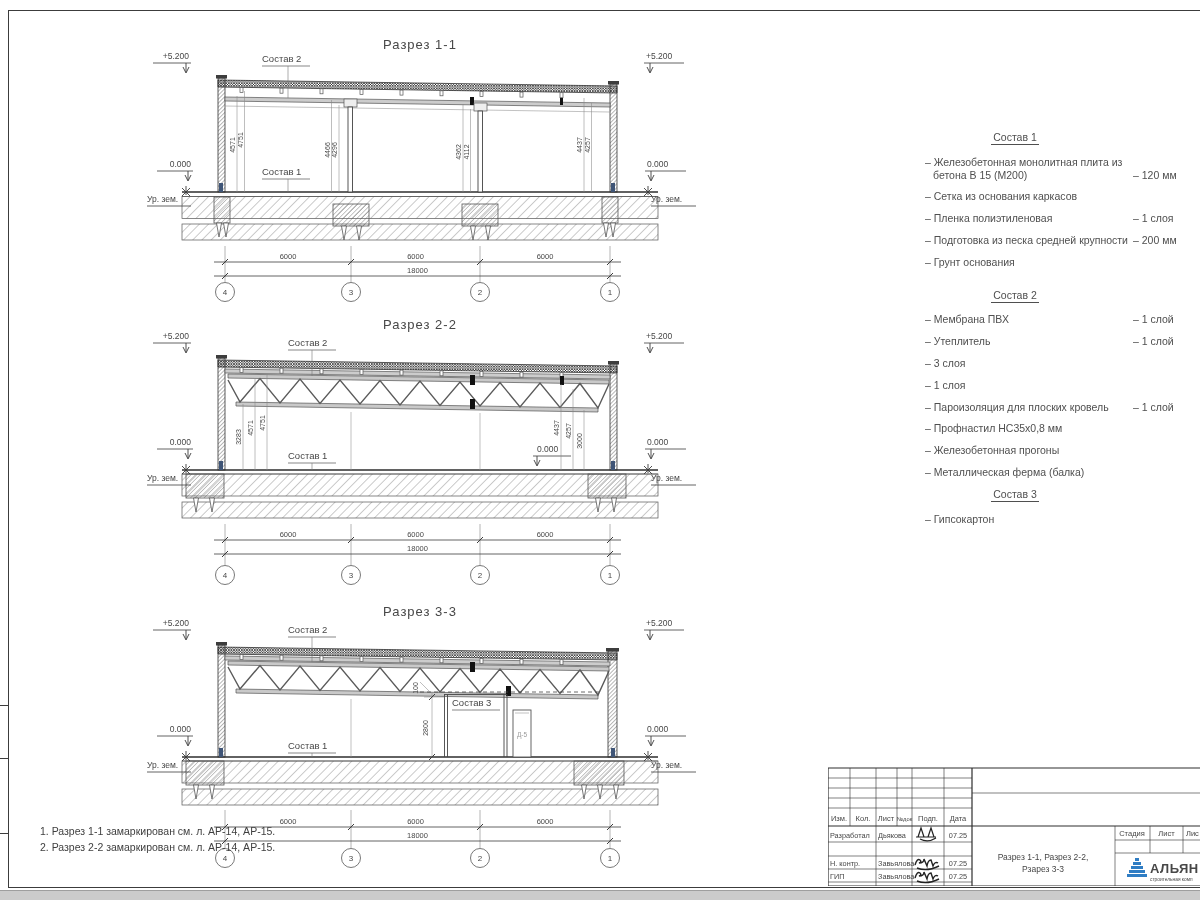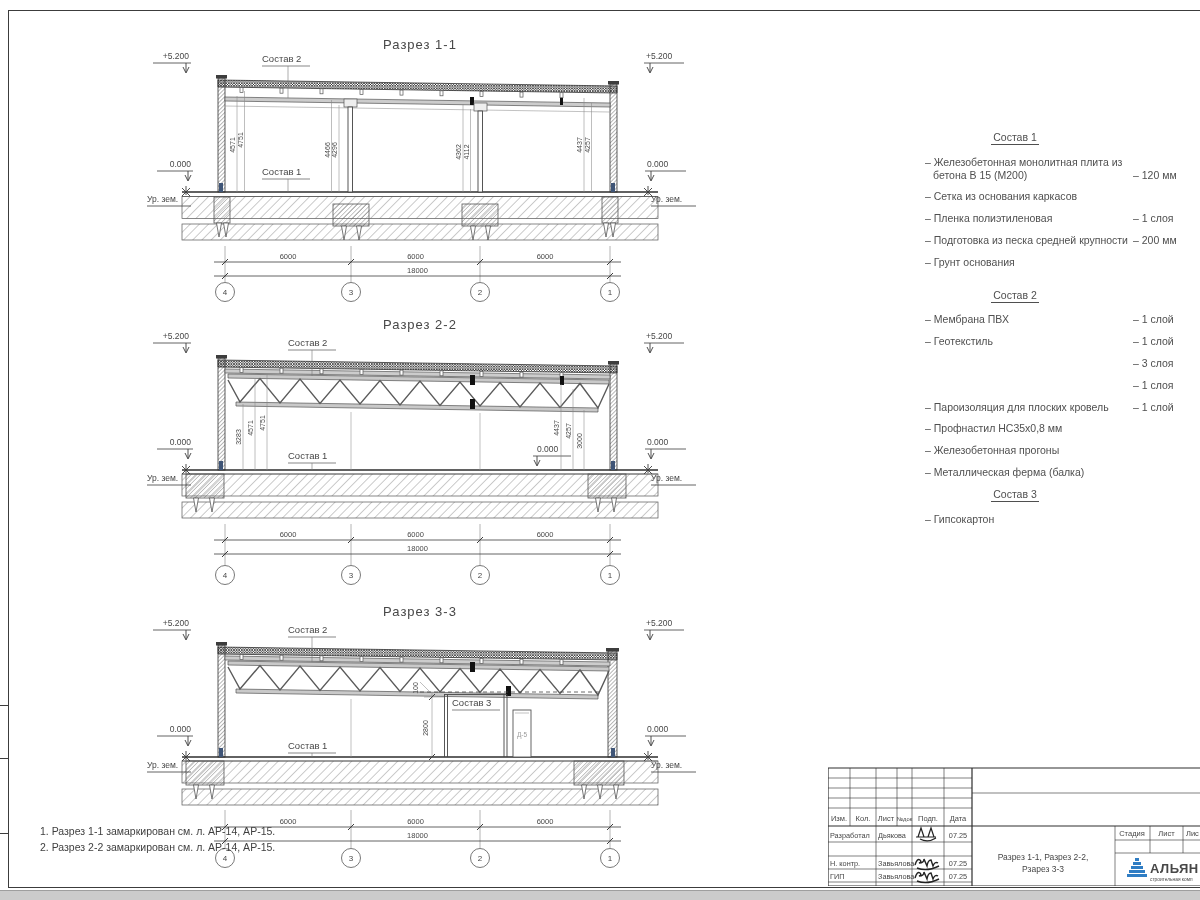--- a/index.html
+++ b/index.html
@@ -19,21 +19,21 @@
   .ele{font-size:8.5px;}
   .dim{font-size:7px;}
   .dim8{font-size:7.5px;}
   .bub{font-size:8px;}
   .door{font-size:6.5px;fill:#9a9a9a;}
   
   #specs{left:925px;top:131px;width:272px;font-size:10.5px;line-height:1.22;color:#4f4f4f;}
   .spec-h{width:180px;text-align:center;margin:0 0 12px 0;}
   .spec-h span{border-bottom:1px solid #4f4f4f;padding:0 2px 1px 2px;}
   .spec-gap{margin-top:20px;}
-  .spec-item{display:flex;margin-bottom:9px;justify-content:flex-end;}
+  .spec-item{display:flex;margin-bottom:9px;}
   .st{flex:1;padding-left:8px;text-indent:-8px;}
   .sv{flex:0 0 64px;align-self:flex-end;white-space:nowrap;}
   
   #notes{left:40px;top:823px;font-size:10.5px;line-height:1.55;color:#3f3f3f;}
 </style>
 </head>
 <body>
 
 <div class="abs" id="frame"></div>
 <div class="abs edge-tick" style="top:705px"></div>
@@ -463,21 +463,21 @@
       <div class="st">– Грунт основания</div>
       <div class="sv"></div>
     </div>
 
   <div class="spec-h spec-gap"><span>Состав 2</span></div>
   <div class="spec-item">
       <div class="st">– Мембрана ПВХ</div>
       <div class="sv">– 1 слой</div>
     </div>
   <div class="spec-item">
-      <div class="st">– Геотекстиль</div>
+      <div class="st">– Утеплитель</div>
       <div class="sv">– 1 слой</div>
     </div>
   <div class="spec-item">
       <div class="sv">– 3 слоя</div>
     </div>
   <div class="spec-item">
       <div class="sv">– 1 слоя</div>
     </div>
   <div class="spec-item">
       <div class="st">– Пароизоляция для плоских кровель</div>

